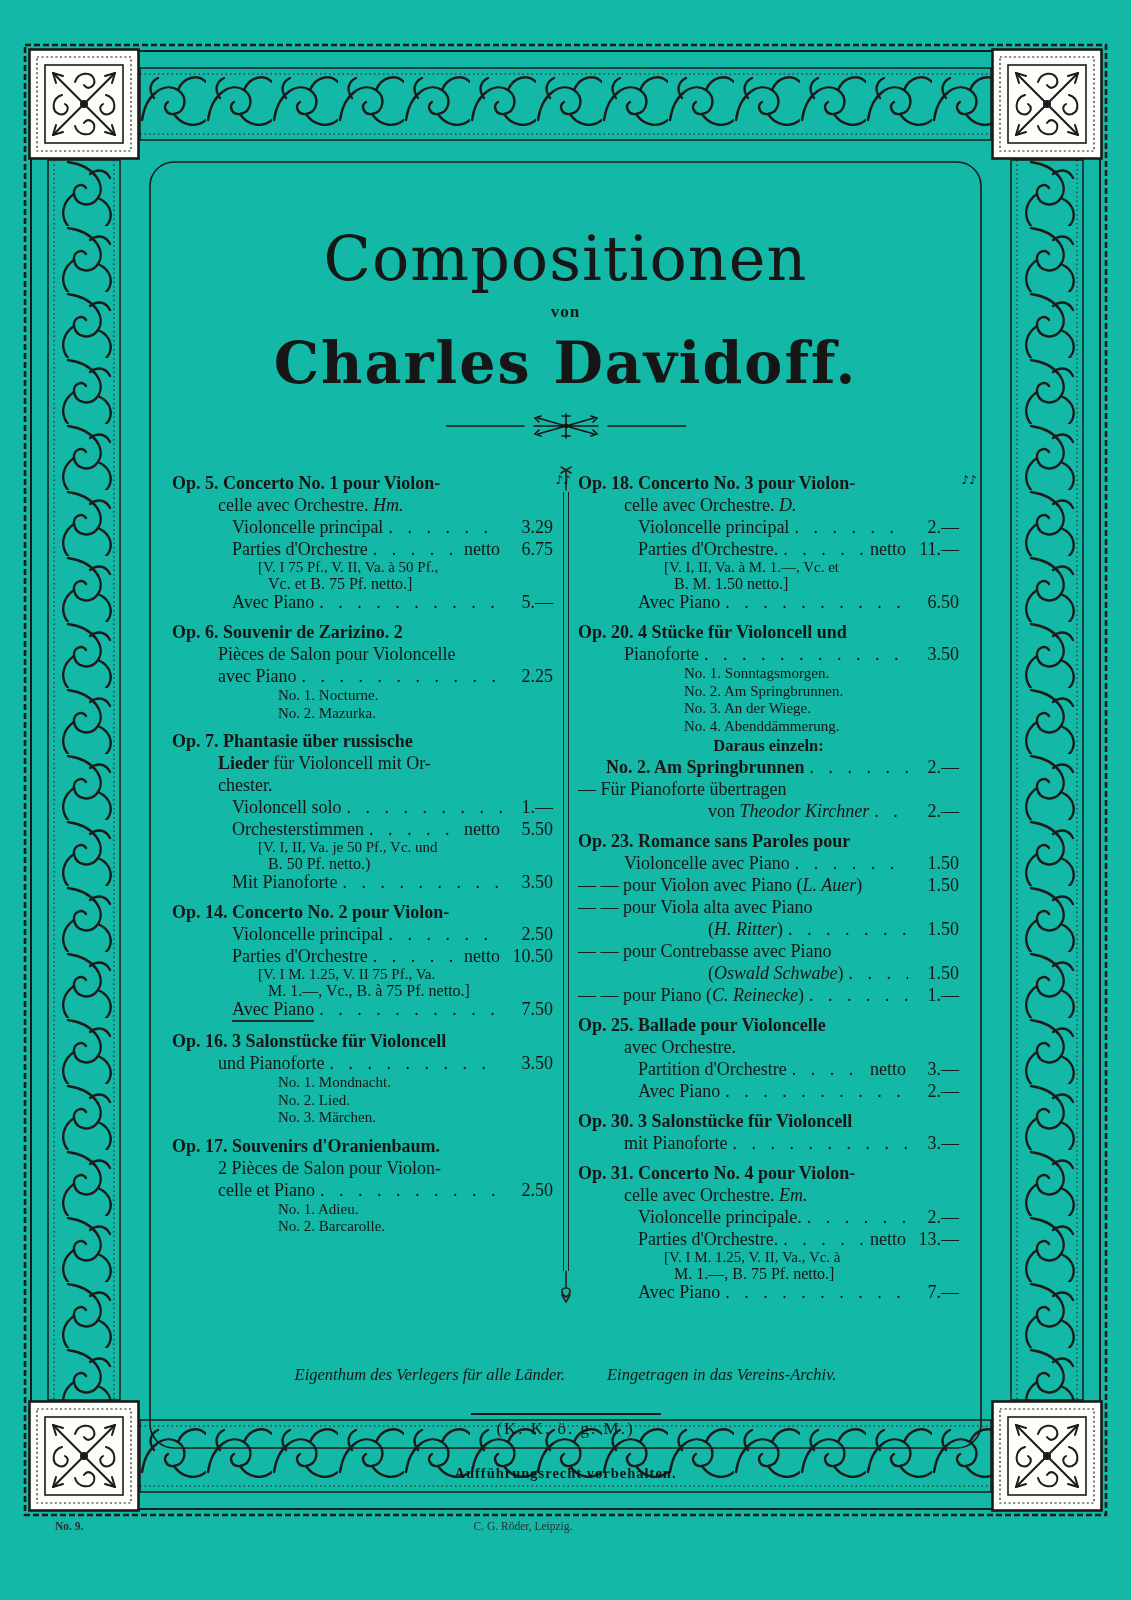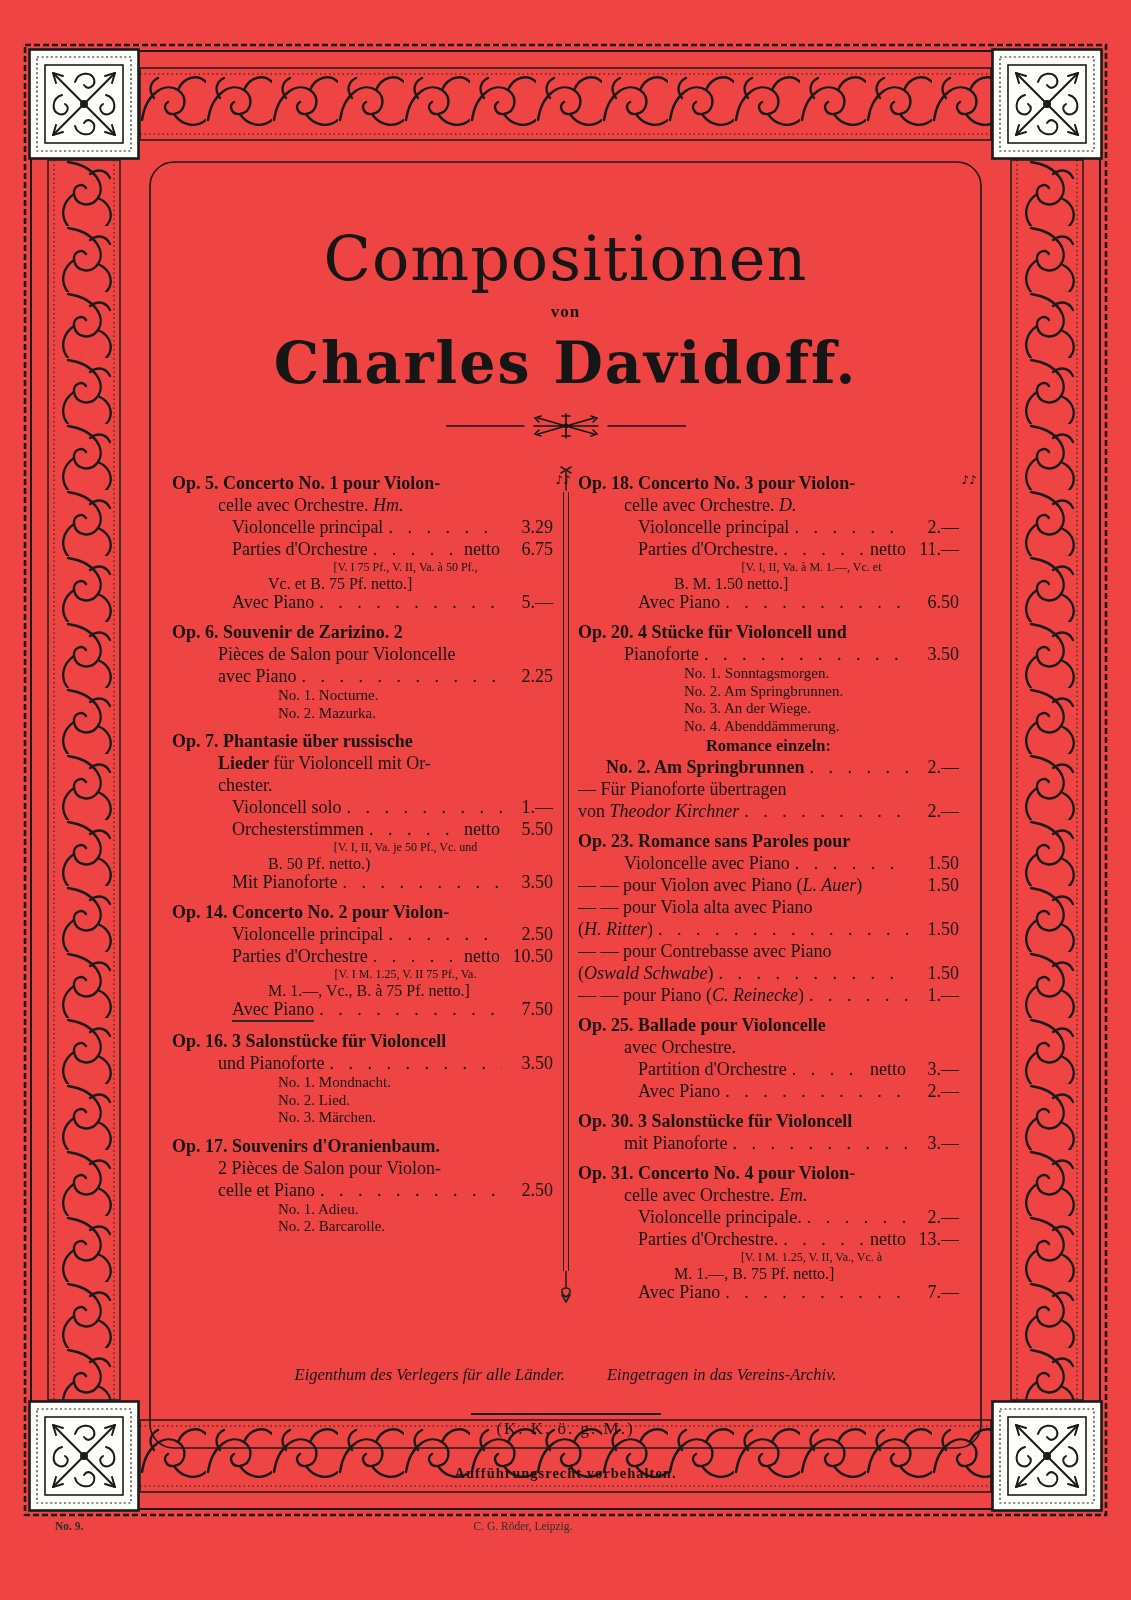--- a/index.html
+++ b/index.html
@@ -1,16 +1,16 @@
 <!DOCTYPE html>
 <html><head>
 <meta charset="utf-8">
 <style>
   html,body{margin:0;padding:0;background:#ffffff;}
-  .page{position:relative;width:1131px;height:1600px;background:#ef4444;overflow:hidden;
+  .page{position:relative;width:1131px;height:1600px;background:#14b8a6;overflow:hidden;
         font-family:"Liberation Serif", serif;color:#161616;}
   .frame{position:absolute;left:0;top:0;width:1131px;height:1600px;}
   .content{position:absolute;left:150px;top:162px;width:831px;height:1286px;padding:0 22px;box-sizing:border-box;}
   
   .t-main{margin:64px 0 0;text-align:center;font-family:"DejaVu Serif", serif;font-weight:400;
           font-size:62px;line-height:66px;letter-spacing:1px;}
   .t-von{margin-top:10px;text-align:center;font-weight:700;font-size:17px;letter-spacing:1px;}
   .t-author{margin:10px 0 0;text-align:center;font-family:"DejaVu Serif", serif;font-weight:700;
           font-size:57px;line-height:62px;letter-spacing:2px;}
   .t-div{display:block;margin:16px auto 0;}
@@ -28,27 +28,27 @@
   .leader{flex:1 1 auto;overflow:hidden;margin:0 5px;min-width:8px;text-align:right;}
   .leader::after{content:". . . . . . . . . . . . . . . . . . . . . . . .";letter-spacing:5px;white-space:nowrap;}
   .spacer{flex:1 1 auto;}
   .net{white-space:nowrap;margin-right:7px;}
   .price{min-width:46px;text-align:right;white-space:nowrap;}
   .mark{position:absolute;right:-16px;top:-3px;font-family:"DejaVu Sans", sans-serif;
         font-size:12px;font-style:italic;letter-spacing:-2px;color:#111;}
   .l-h{margin-top:8px;font-weight:700;}
   .l-h2,.l-hp{margin-left:46px;}
   .l-p{margin-left:60px;}
-  .l-n{margin-left:86px;font-size:12px;line-height:15.5px;justify-content:center;}
+  .l-n{margin-left:86px;font-size:15px;line-height:15.5px;}
   .l-n2{margin-left:96px;font-size:16px;line-height:15.5px;}
   .l-s{margin-left:106px;font-size:15px;line-height:17.5px;}
   .l-c{display:block;text-align:center;font-weight:700;font-size:16.5px;line-height:21px;}
   .l-pN{margin-left:28px;}
   .l-pd{margin-left:0;}
-  .l-pd2{}
+  .l-pd2{margin-left:130px;}
   
   .notice{margin-top:62px;display:flex;justify-content:center;gap:42px;
           font-style:italic;font-size:16.5px;}
   .rule{width:190px;height:2px;background:#161616;margin:28px auto 0;}
   .publisher{margin-top:24px;text-align:center;font-weight:700;font-size:33px;
              letter-spacing:9px;line-height:40px;}
   .pub-sub{margin-top:4px;text-align:center;font-size:17px;letter-spacing:2px;}
   .rights{margin-top:26px;text-align:center;font-weight:700;font-size:14.5px;letter-spacing:1px;}
   
   .imprint{position:absolute;left:0;top:1520px;width:1046px;height:24px;font-size:11.5px;color:#2e2e2e;}
@@ -337,21 +337,21 @@
           </div>
           <div class="line l-s">
             <span class="lbl"><span class="seg-r">No. 2. Am Springbrunnen.</span></span>
           </div>
           <div class="line l-s">
             <span class="lbl"><span class="seg-r">No. 3. An der Wiege.</span></span>
           </div>
           <div class="line l-s">
             <span class="lbl"><span class="seg-r">No. 4. Abenddämmerung.</span></span>
           </div>
-          <div class="line l-c"><span class="lbl"><span class="seg-r">Romance einzeln:</span></span></div>
+          <div class="line l-c"><span class="lbl"><span class="seg-r">Daraus einzeln:</span></span></div>
           <div class="line l-pN">
             <span class="lbl"><span class="seg-b">No. 2. </span><span class="seg-b">Am Springbrunnen</span></span>
             <span class="leader"></span>
             <span class="price">2.—</span>
           </div>
           <div class="line l-pd">
             <span class="lbl"><span class="seg-r">—  Für Pianoforte übertragen</span></span>
           </div>
           <div class="line l-pd2">
             <span class="lbl"><span class="seg-r">von </span><span class="seg-i">Theodor Kirchner</span></span>

